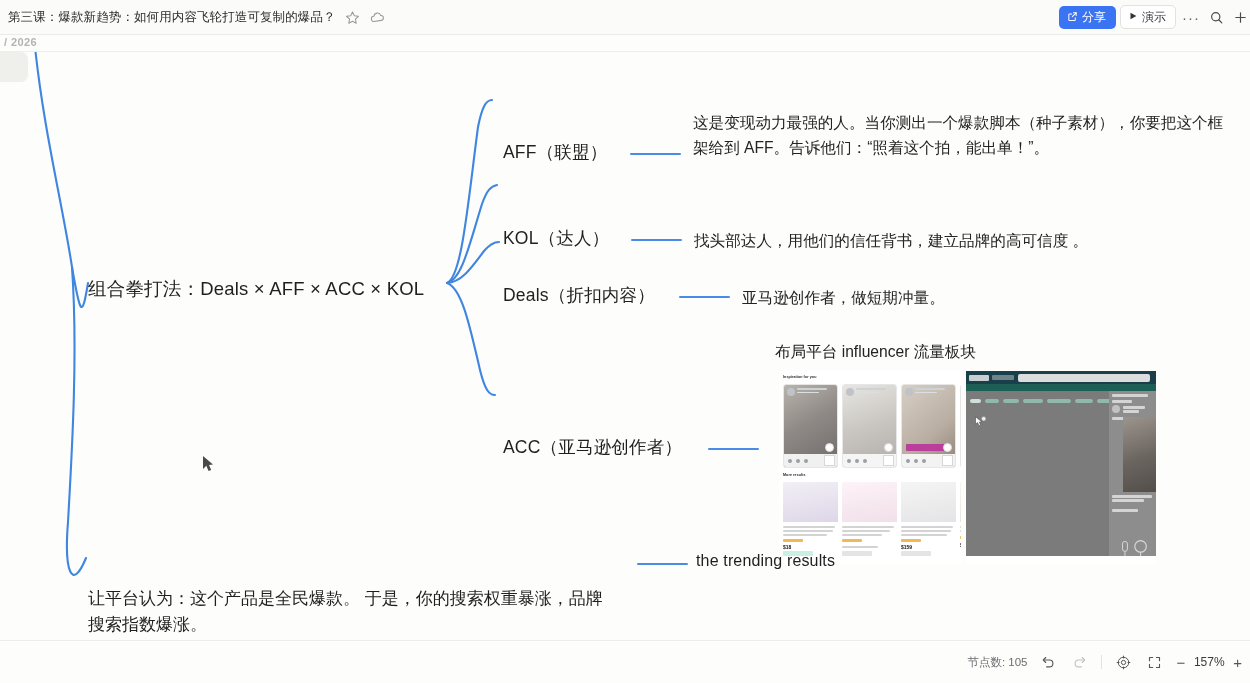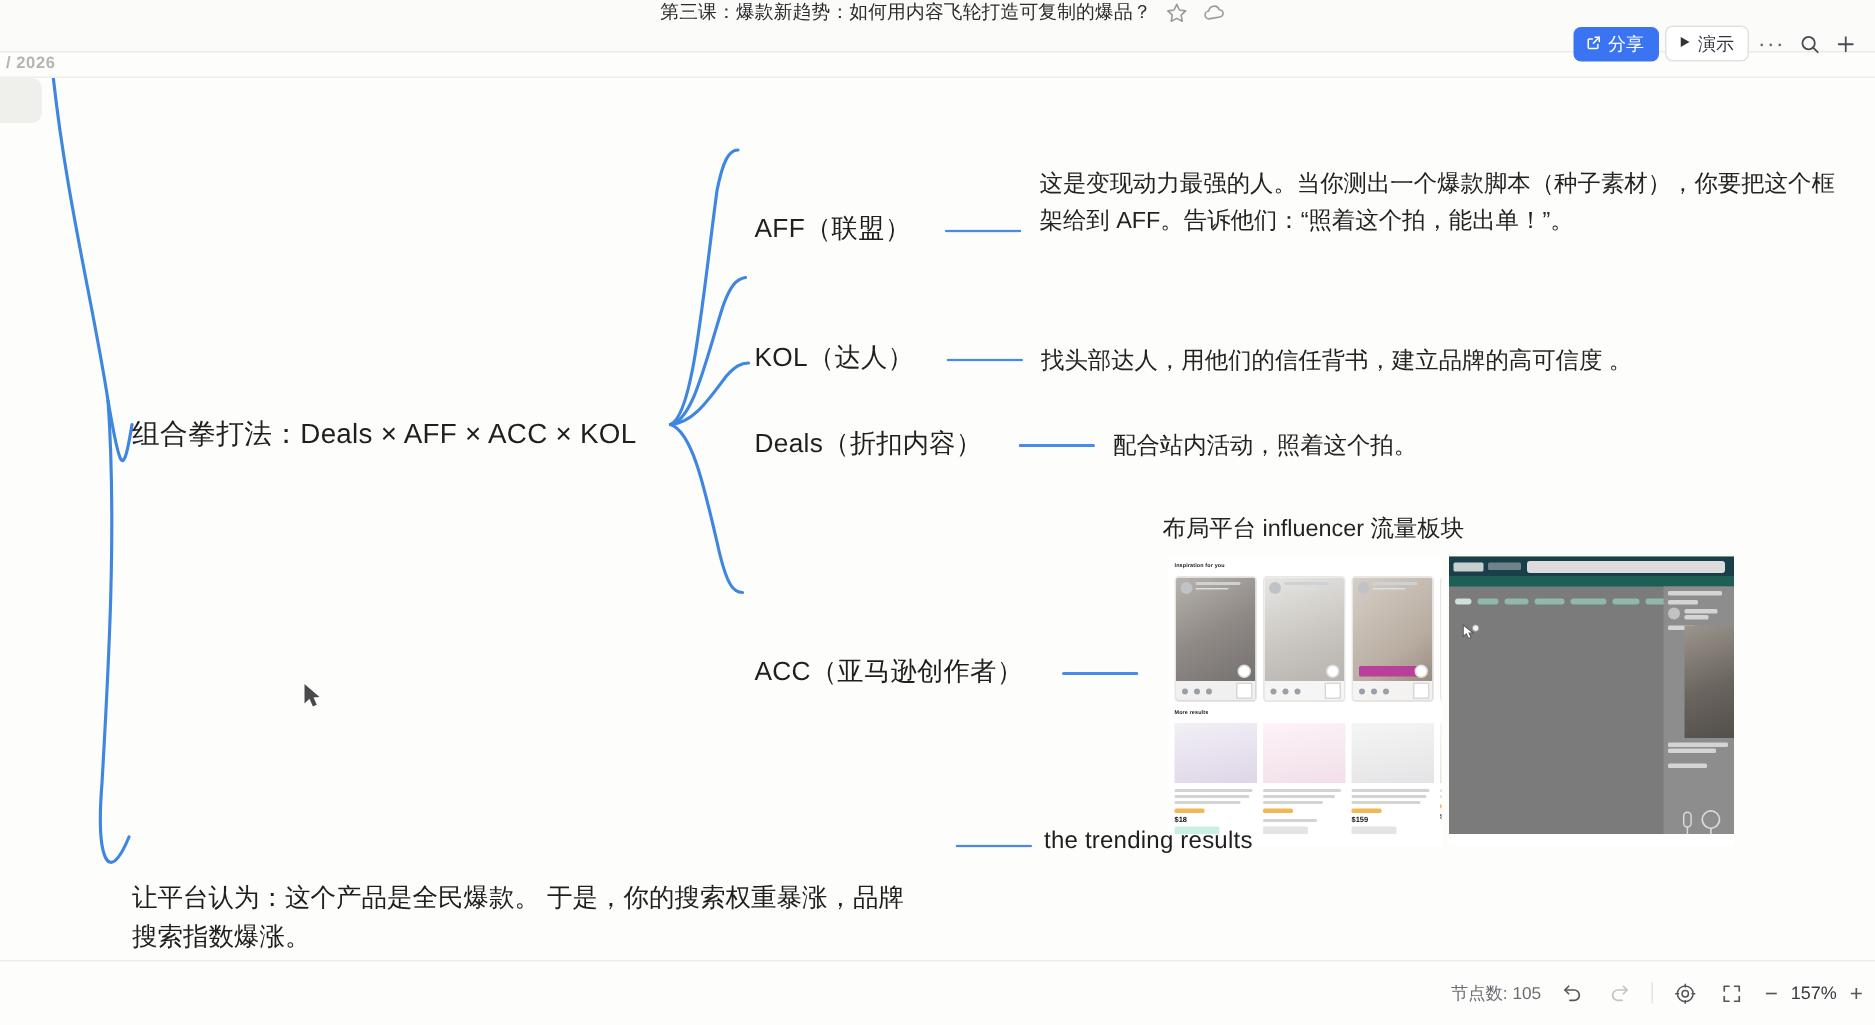--- a/index.html
+++ b/index.html
@@ -12,36 +12,35 @@
   }
   .app { position: relative; width: 1250px; height: 683px; background: #fdfdfb; }
 
   
   .topbar {
     position: absolute; left: 0; top: 0; width: 1250px; height: 35px;
     background: #fbfbfa;
     border-bottom: 1px solid #ebebe8;
     display: flex; align-items: center;
     z-index: 40;
-    flex-direction: column;
   }
   .tb-left { display: flex; align-items: center; gap: 8px; padding-left: 8px; min-width: 0; }
   .doc-title {
     font-size: 12.5px; color: #2b2b2b; white-space: nowrap;
     letter-spacing: .1px;
   }
   .tb-icon {
     width: 17px; height: 17px; display: inline-flex;
     align-items: center; justify-content: center;
     color: #9a9a96; cursor: pointer; flex: none;
   }
   .tb-icon svg { display: block; }
   .tb-right {
     margin-left: auto; display: flex; align-items: center;
-    gap: 4px; padding-right: 10px;
+    gap: 4px; 
   }
   .btn-share {
     display: inline-flex; align-items: center; gap: 4px;
     background: #3a74f2; color: #fff;
     font-size: 12px; line-height: 1;
     padding: 5px 10px 5px 8px; border-radius: 5px;
     cursor: pointer; white-space: nowrap;
   }
   .btn-present {
     display: inline-flex; align-items: center; gap: 4px;
@@ -338,21 +337,21 @@
     <div class="node n-branch" style="left:503px; top:88px;">AFF（联盟）</div>
     <div class="connector" style="left:630px; top:101px; width:51px;"></div>
     <div class="node n-leaf wrap" style="left:693px; top:58px; width:545px;">这是变现动力最强的人。当你测出一个爆款脚本（种子素材），你要把这个框架给到 AFF。告诉他们：“照着这个拍，能出单！”。</div>
 
     <div class="node n-branch" style="left:503px; top:174px;">KOL（达人）</div>
     <div class="connector" style="left:631px; top:187px; width:51px;"></div>
     <div class="node n-leaf" style="left:694px; top:176px;">找头部达人，用他们的信任背书，建立品牌的高可信度 。</div>
 
     <div class="node n-branch" style="left:503px; top:231px;">Deals（折扣内容）</div>
     <div class="connector" style="left:679px; top:244px; width:51px;"></div>
-    <div class="node n-leaf" style="left:742px; top:233px;">配合站内活动，照着这个拍。</div>
+    <div class="node n-leaf" style="left:742px; top:233px;">亚马逊创作者，做短期冲量。</div>
 
     <div class="node n-branch" style="left:503px; top:383px;">ACC（亚马逊创作者）</div>
     <div class="connector" style="left:708px; top:396px; width:51px;"></div>
 
     <div class="node n-caption" style="left:775px; top:290px;">布局平台 influencer 流量板块</div>
 
     <div class="img-card img-left">
       <div class="feed">
         <div class="feed-h" style="top:4px;">Inspiration for you</div>
 

